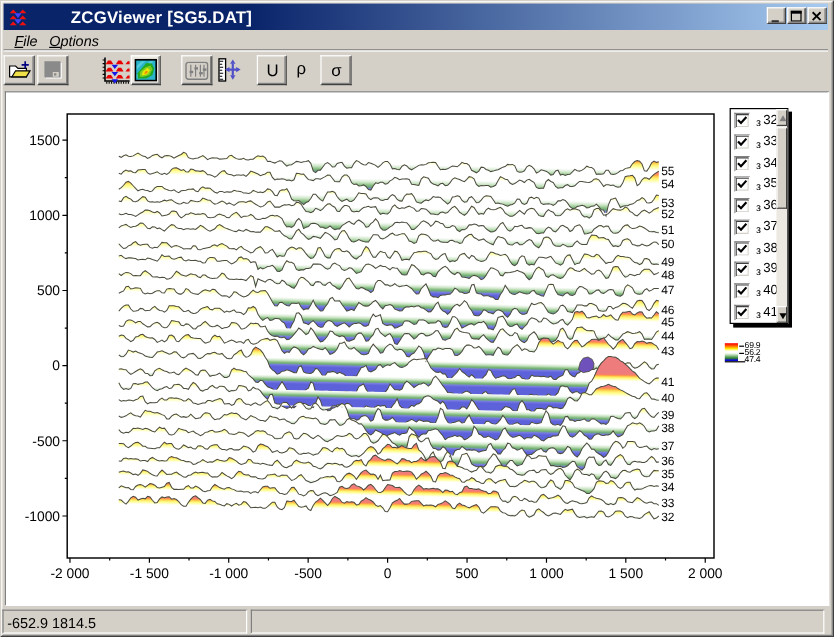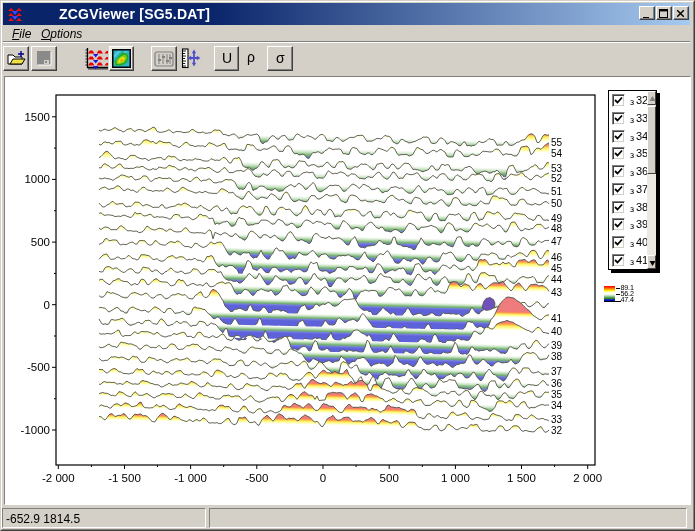--- a/index.html
+++ b/index.html
@@ -912,21 +912,21 @@
           <path d="M4.5 10 L1.5 5 L7.5 5 Z" fill="#000"></path>
         </svg></div>
   </div>
 </div>
 
 <div id="legend">
   <div id="lbar"></div>
   <div class="tick" style="left:11.5px;top:2.5px;width:4px;height:1px"></div>
   <div class="tick" style="left:11.5px;top:8.5px;width:4px;height:1px"></div>
   <div class="tick" style="left:0px;top:15px;width:17px;height:1.2px"></div>
-  <div class="lt" style="top:-1px">89.1</div>
+  <div class="lt" style="top:-1px">69.9</div>
   <div class="lt" style="top:5.2px">56.2</div>
   <div class="lt" style="top:11.4px">47.4</div>
 </div>
 
 <div id="statusbar">
   <div class="spanel" style="left:0;width:204px">
       <span style="position:absolute;left:3px;top:3px">-652.9 1814.5</span>
     </div>
   <div class="spanel" style="left:207px;width:478px"></div>
 </div>

